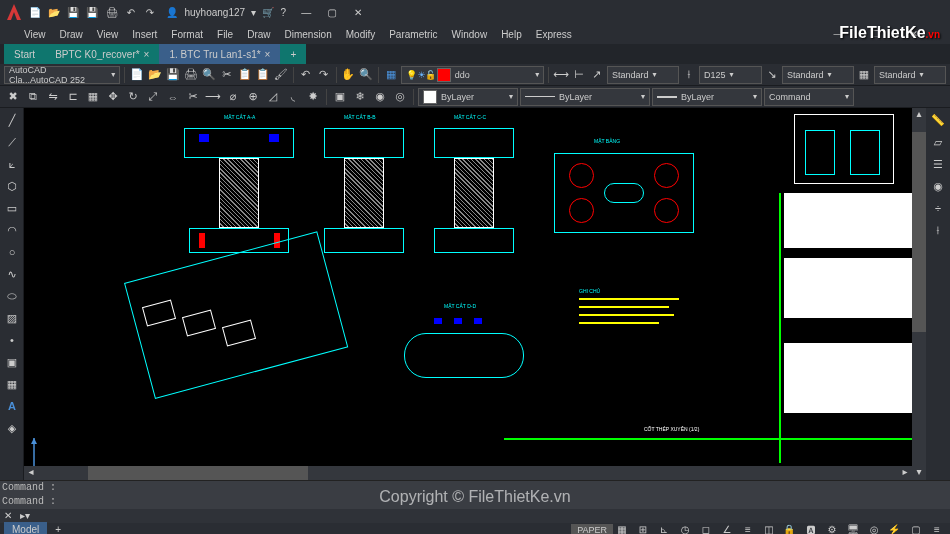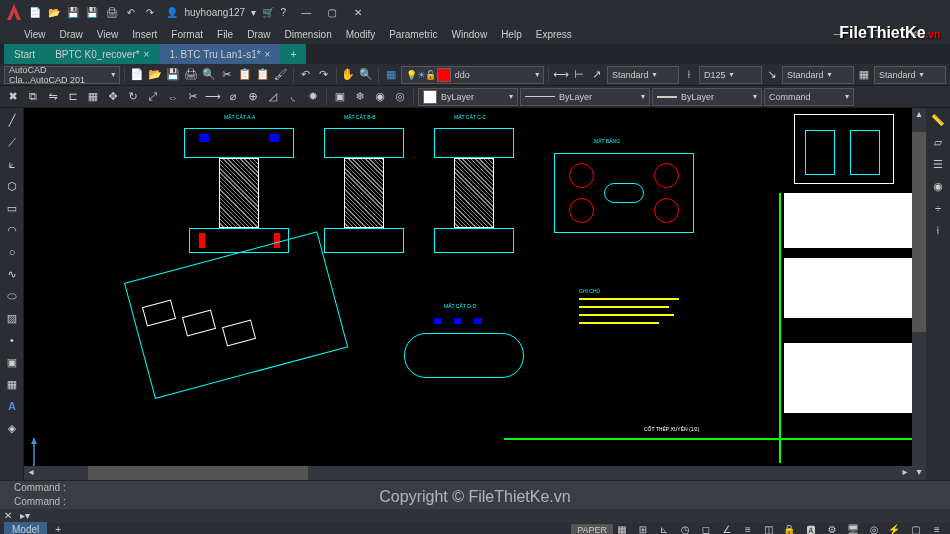--- a/index.html
+++ b/index.html
@@ -58,21 +58,21 @@
 .ucs-icon { position: absolute; bottom: 6px; left: 6px; width: 40px; height: 40px; }
 
 .scrollbar-v { width: 14px; background: #34373d; display: flex; flex-direction: column; }
 .scrollbar-thumb { background: #555; }
 .scrollbar-h { height: 14px; background: #34373d; display: flex; }
 
 .right-palette { width: 24px; background: #2a2d33; display: flex; flex-direction: column; gap: 2px; padding: 2px; }
 
 
 .command-area { height: 38px; background: #3a3d43; border-top: 1px solid #222; display: flex; flex-direction: column; font-family: Consolas, monospace; font-size: 10px; }
-.command-history { padding: 1px 14px; color: #bbb; line-height: 12px; }
+.command-history { padding: 1px 2px; color: #bbb; line-height: 12px; font-family: Liberation Mono, monospace; }
 .command-input-row { display: flex; align-items: center; padding: 1px 4px; background: #2f3238; }
 .command-icon { width: 12px; height: 12px; margin-right: 4px; font-size: 10px; }
 .command-input { flex: 1; background: transparent; border: none; color: #888; font-family: Consolas, monospace; font-size: 10px; font-style: italic; }
 
 
 .statusbar { height: 22px; background: #2a2d33; display: flex; align-items: center; padding: 0 4px; border-top: 1px solid #1a1c20; }
 .model-tab { padding: 2px 8px; background: #3a5f8a; font-size: 10px; cursor: pointer; }
 .layout-tab { padding: 2px 8px; cursor: pointer; font-size: 10px; }
 .status-spacer { flex: 1; }
 .status-group { display: flex; align-items: center; gap: 3px; }
@@ -146,21 +146,21 @@
   </div>
   <div class="tab active">
     <span>1. BTC Tru Lan1-s1*</span>
     <span class="tab-close">×</span>
   </div>
   <div class="tab">+</div>
 </div>
 
 <div class="toolbar-row">
   <div class="tb-dropdown" style="width:130px">
-    <span>AutoCAD Cla...AutoCAD 201</span>
+    <span>AutoCAD Cla...AutoCAD 252</span>
       <span class="arrow">▾</span>
   </div>
   <div class="tb-sep"></div>
   <div class="tb-btn">📄</div>
   <div class="tb-btn">📂</div>
   <div class="tb-btn">💾</div>
   <div class="tb-btn">🖨</div>
   <div class="tb-btn">🔍</div>
   <div class="tb-btn">✂</div>
   <div class="tb-btn">📋</div>

